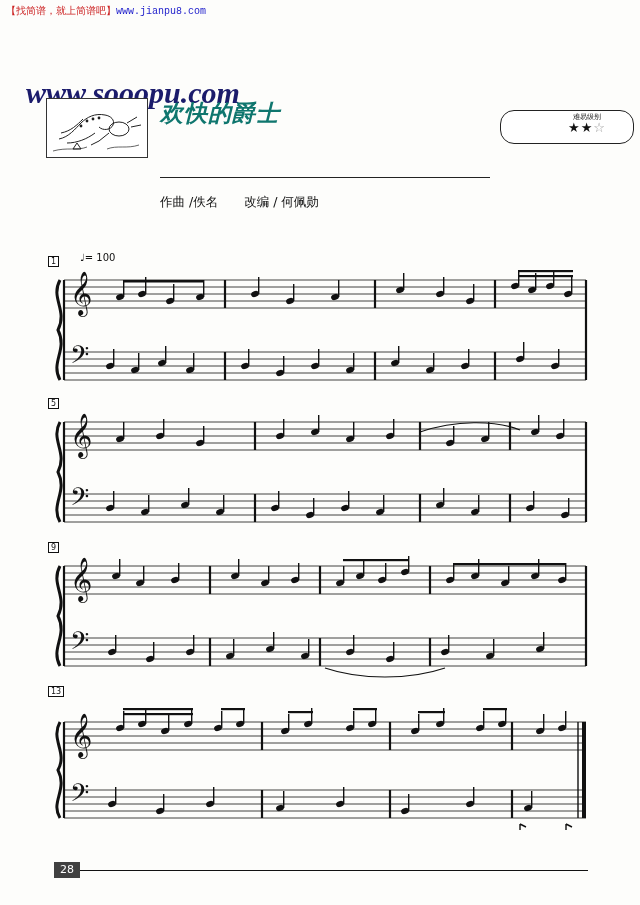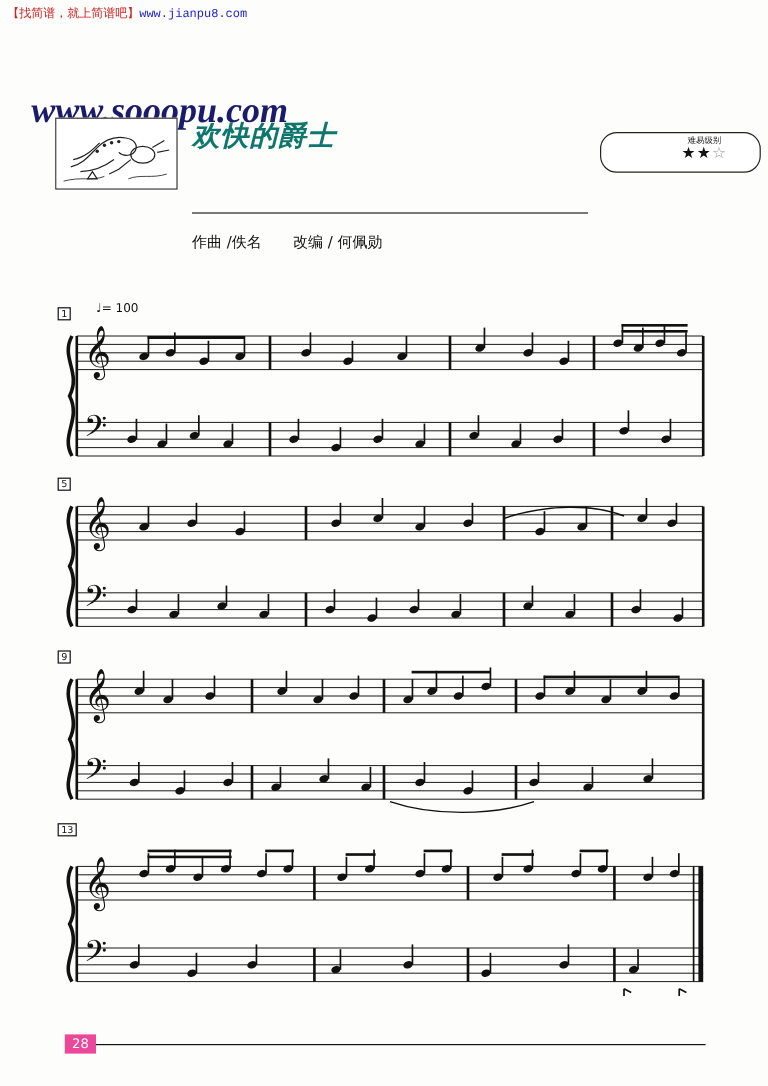--- a/index.html
+++ b/index.html
@@ -74,21 +74,21 @@
   
   .intro{
     position:absolute;left:58px;top:170px;width:520px;
     font-family:"DejaVu Sans",sans-serif;
     font-size:11.5px;line-height:17px;color:#1a1a1a;
     text-indent:24px;text-align:justify;
   }
   
   .pagenum{
     position:absolute;left:54px;top:862px;width:26px;height:16px;
-    background:#ec4899;color:#fff;
+    background:#404040;color:#fff;
     font-family:"DejaVu Sans",sans-serif;font-size:11px;
     text-align:center;line-height:16px;
   }
   .pagerule{
     position:absolute;left:80px;top:870px;width:508px;height:1px;background:#111;
   }
   
   .system{position:absolute;left:50px;width:540px;}
   .bar-num{
     position:absolute;left:-2px;top:-14px;

